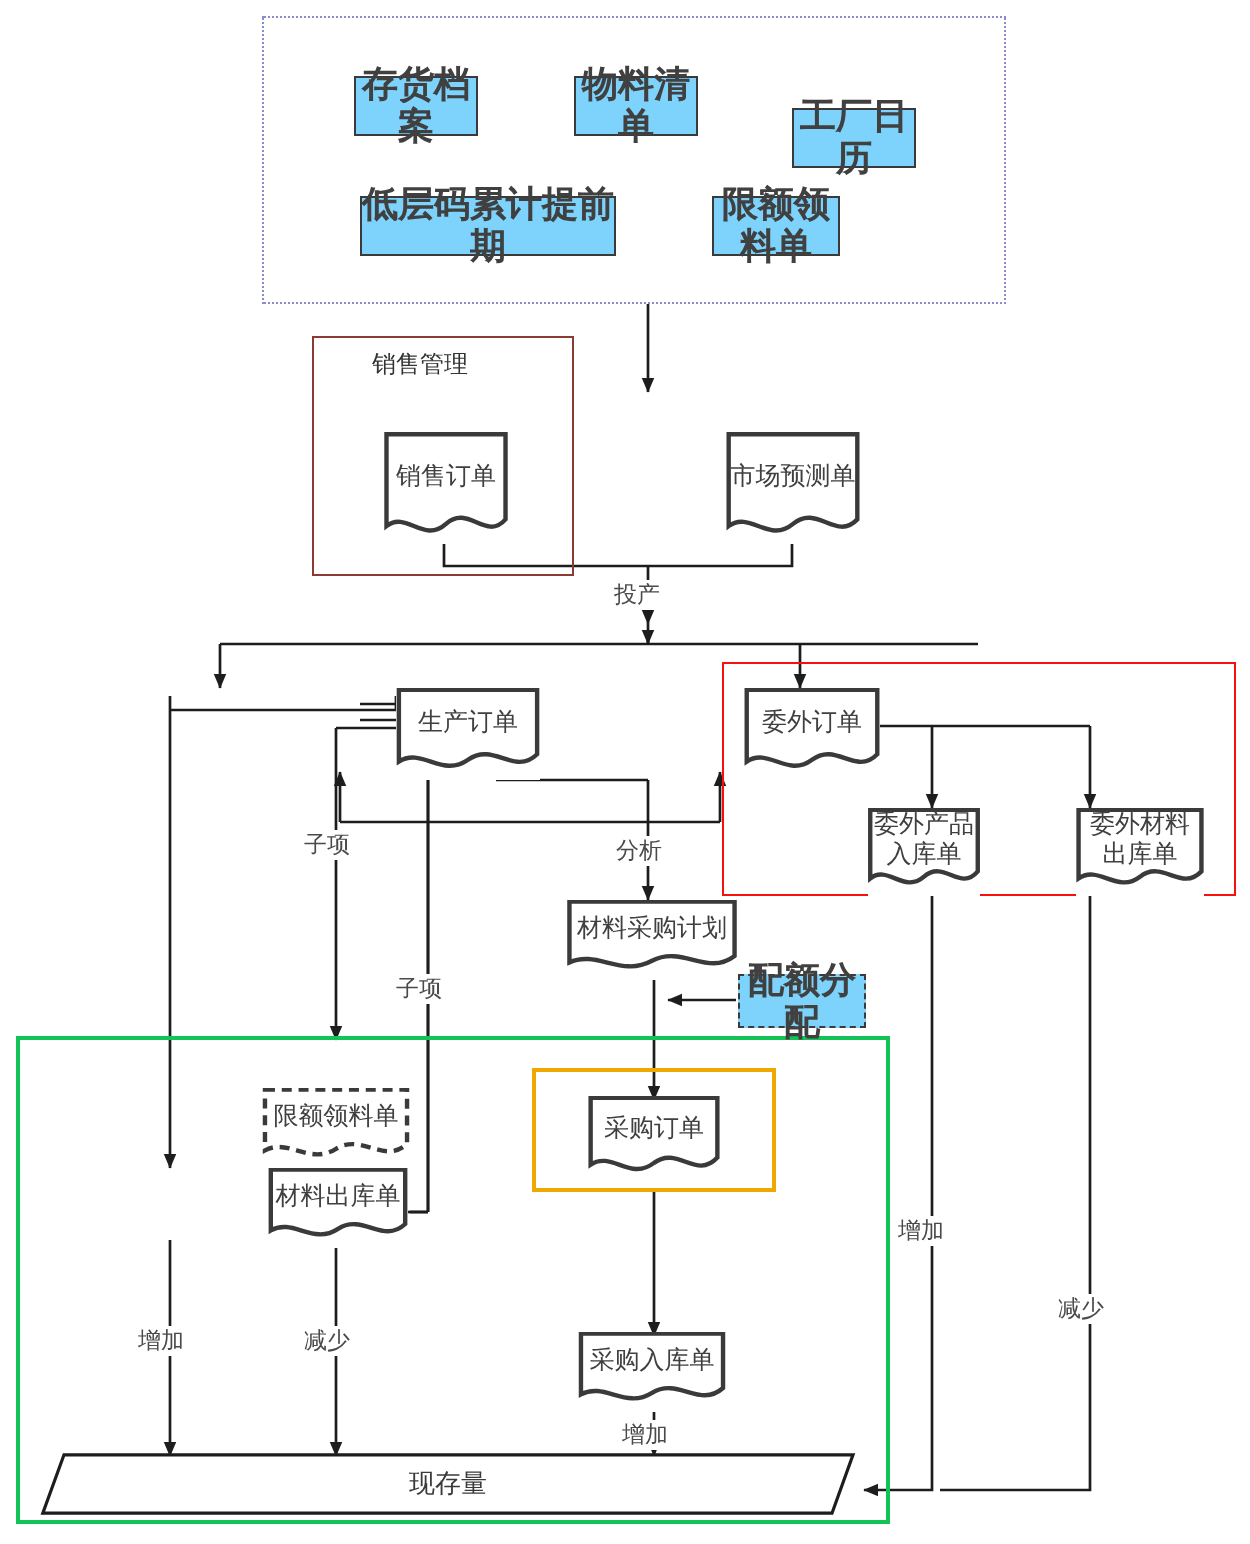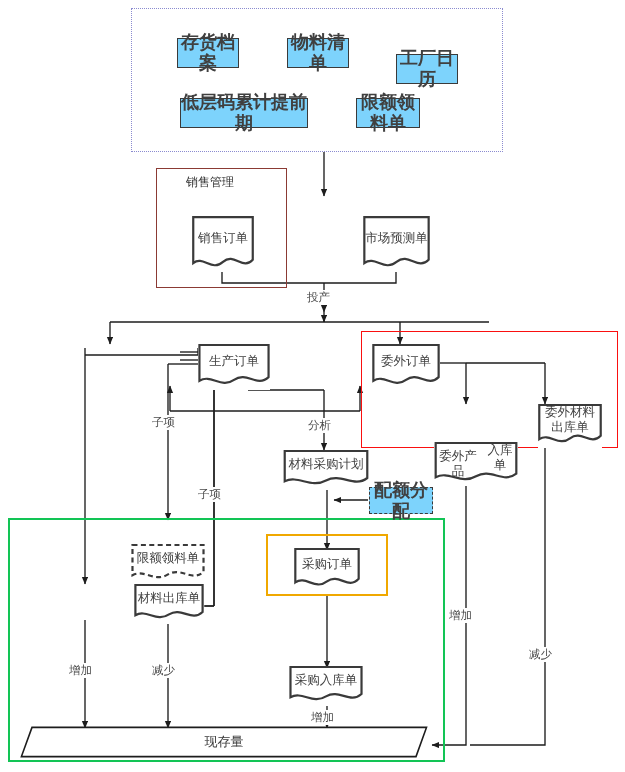--- a/index.html
+++ b/index.html
@@ -168,21 +168,21 @@
     <span class="lbl">生产订单</span>
   </div>
 
   <div class="node doc" style="left:372px;top:344px;width:68px;height:46px;">
     <svg class="doc-svg" viewBox="0 0 100 100" preserveAspectRatio="none">
       <path d="M2,2 L98,2 L98,72 C82,96 68,58 50,78 C32,98 18,64 2,80 Z" fill="#fff" stroke="#3a3a3a" stroke-width="2.2" vector-effect="non-scaling-stroke"></path>
     </svg>
     <span class="lbl">委外订单</span>
   </div>
 
-  <div class="node doc" style="left:434px;top:404px;width:84px;height:44px;flex-direction:row;margin-top:38px;">
+  <div class="node doc" style="left:434px;top:404px;width:56px;height:44px;flex-direction:column;">
     <svg class="doc-svg" viewBox="0 0 100 100" preserveAspectRatio="none">
       <path d="M2,2 L98,2 L98,72 C82,96 68,58 50,78 C32,98 18,64 2,80 Z" fill="#fff" stroke="#3a3a3a" stroke-width="2.2" vector-effect="non-scaling-stroke"></path>
     </svg>
     <span class="lbl" style="padding-bottom:0;">委外产品</span>
     <span class="lbl" style="padding-bottom:12px;">入库单</span>
   </div>
 
   <div class="node doc" style="left:513px;top:404px;width:64px;height:44px;flex-direction:column;margin-left:25px;">
     <svg class="doc-svg" viewBox="0 0 100 100" preserveAspectRatio="none">
       <path d="M2,2 L98,2 L98,72 C82,96 68,58 50,78 C32,98 18,64 2,80 Z" fill="#fff" stroke="#3a3a3a" stroke-width="2.2" vector-effect="non-scaling-stroke"></path>

